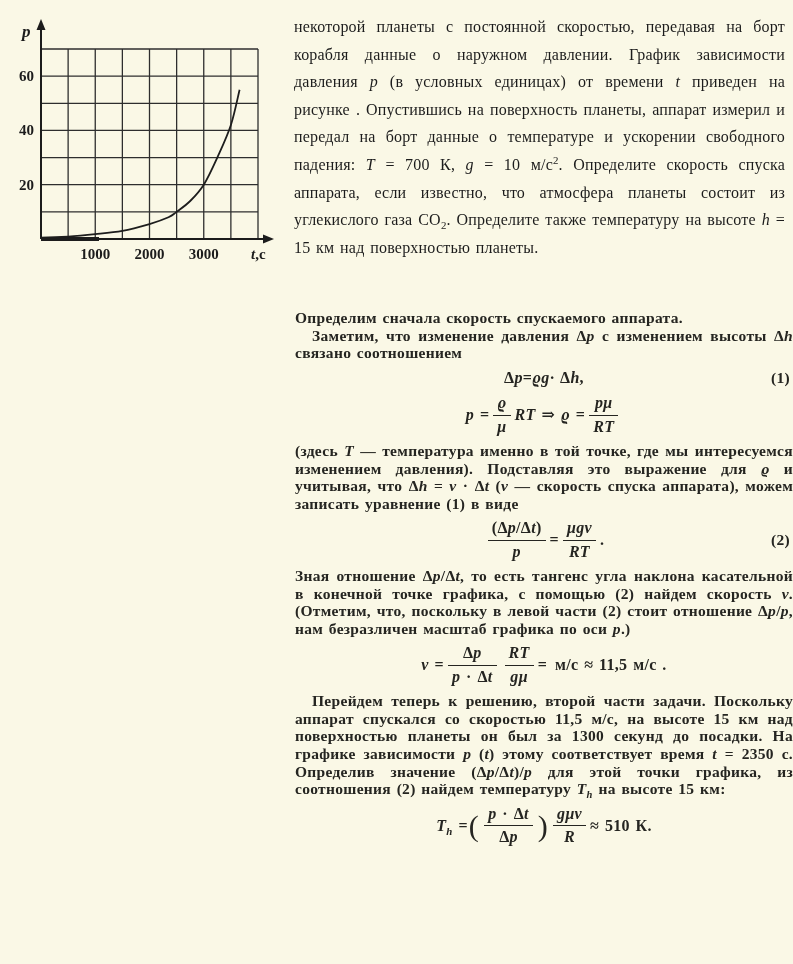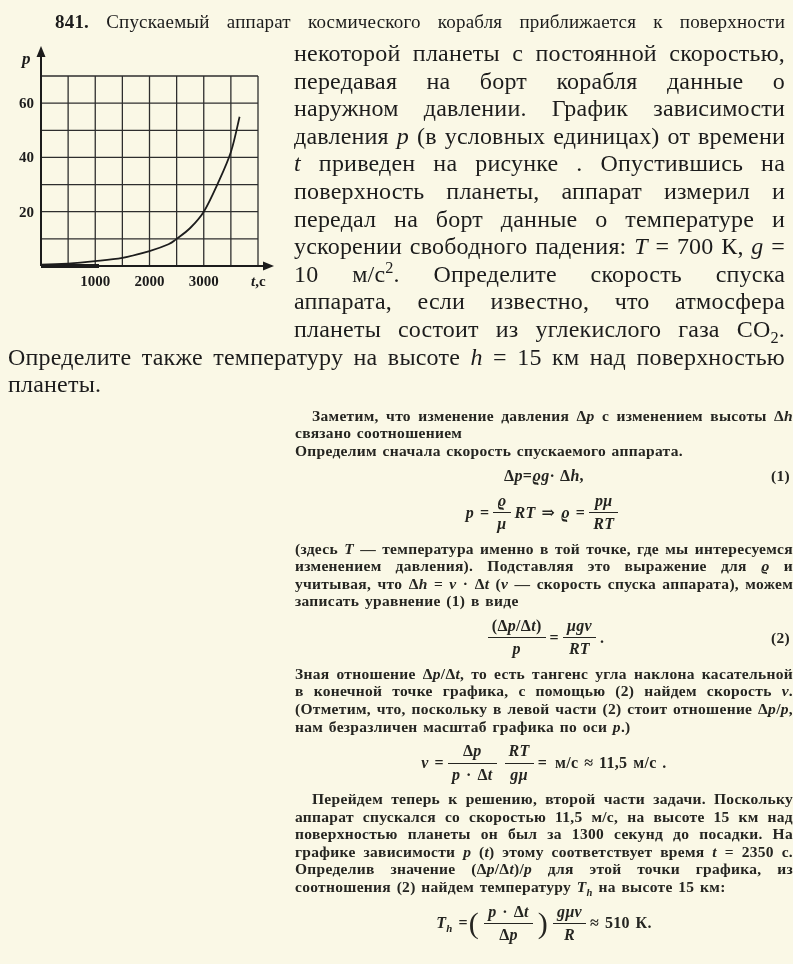--- a/index.html
+++ b/index.html
@@ -19,21 +19,21 @@
     text-align:justify;text-align-last:justify;letter-spacing:.2px;
   }
   .line1 .pnum{font-weight:bold;}
   .flow{margin-top:5px;}
   .flow::after{content:"";display:block;clear:both;}
   .graph-fig{
     float:left;width:278px;height:286px;margin:2px 8px 0 0;
   }
   .graph-fig svg{display:block;width:278px;height:258px;}
   .problem-text{
-    margin:0;font-size:24px;line-height:27.6px;text-align:justify;
+    margin:0;font-size:16px;line-height:27.6px;text-align:justify;
     letter-spacing:.2px;word-spacing:1.5px;
   }
 
   
   .solution{
     margin:8px 0 0 287px;width:498px;
     font-size:15.5px;line-height:17.6px;font-weight:bold;color:#252521;
     letter-spacing:.3px;word-spacing:1.5px;
   }
   .sol{margin:0;text-align:justify;}
@@ -55,21 +55,20 @@
 
   
   .tick{font-family:"Liberation Serif","DejaVu Serif",serif;font-weight:700;font-size:15px;fill:#1c1c1c;}
   .ax-title{font-family:"Liberation Serif","DejaVu Serif",serif;font-weight:700;font-size:17px;font-style:italic;fill:#1c1c1c;}
 </style>
 </head>
 <body>
 
 <div class="page">
 
-  <p class="line1"><span class="pnum">841.</span><span> Спускаемый аппарат космического корабля приближается к поверхности</span></p>
 
   <div class="flow">
     <figure class="graph-fig">
       <svg id="chart" viewBox="0 0 278 258">
           <g>
             <line x1="60.125" y1="224" x2="60.125" y2="34" stroke="#2e2e2e" stroke-width="1.3"></line>
             <line x1="87.25" y1="224" x2="87.25" y2="34" stroke="#2e2e2e" stroke-width="1.3"></line>
             <line x1="114.375" y1="224" x2="114.375" y2="34" stroke="#2e2e2e" stroke-width="1.3"></line>
             <line x1="141.5" y1="224" x2="141.5" y2="34" stroke="#2e2e2e" stroke-width="1.3"></line>
             <line x1="168.625" y1="224" x2="168.625" y2="34" stroke="#2e2e2e" stroke-width="1.3"></line>
@@ -102,22 +101,22 @@
             <text x="243" y="244" class="tick"><tspan font-style="italic">t</tspan><tspan>,с</tspan></text>
           </g>
           <path d="M33.0,222.6C37.5,222.5 51.1,222.1 60.1,221.6C69.2,221.0 78.2,220.1 87.3,219.1C96.3,218.2 105.3,217.5 114.4,215.9C123.4,214.2 133.8,211.3 141.5,209.1C149.2,206.8 156.0,204.3 160.5,202.3C165.0,200.3 165.0,199.6 168.6,196.9C172.2,194.1 177.7,190.5 182.2,186.0C186.7,181.5 191.2,177.0 195.8,169.7C200.3,162.5 204.8,152.5 209.3,142.6C213.8,132.6 219.2,121.3 222.9,110.0C226.6,98.7 230.1,80.6 231.6,74.7" fill="none" stroke="#1d1d1d" stroke-width="1.8"></path>
         </svg>
     </figure>
     <p class="problem-text"><span>некоторой планеты с постоянной скоростью, передавая на борт корабля данные о наружном давлении. График зависимости давления </span><span class="it">p</span><span> (в условных единицах) от времени </span><span class="it">t</span><span> приведен на рисунке . Опустившись на поверхность планеты, аппарат измерил и передал на борт данные о температуре и ускорении свободного падения: </span><span class="it">T</span><span> = 700 К, </span><span class="it">g</span><span> = 10 м/с</span><sup>2</sup><span>. Определите скорость спуска аппарата, если известно, что атмосфера планеты состоит из углекислого газа СО</span><sub>2</sub><span>. Определите также температуру на высоте </span><span class="it">h</span><span> = 15 км над поверхностью планеты.</span></p>
   </div>
 
   <section class="solution">
 
+    <p class="sol"><span>Определим сначала скорость спускаемого аппарата.</span></p>
     <p class="sol ind"><span>Заметим, что изменение давления Δ</span><span class="it">p</span><span> с изменением высоты Δ</span><span class="it">h</span><span> связано соотношением</span></p>
-    <p class="sol"><span>Определим сначала скорость спускаемого аппарата.</span></p>
 
     <div class="eq">
       <span class="eq-body">
           <span>Δ</span>
           <span class="it">p</span>
           <span> = </span>
           <span class="it">ϱg</span>
           <span> · Δ</span>
           <span class="it">h</span>
           <span>,</span>

